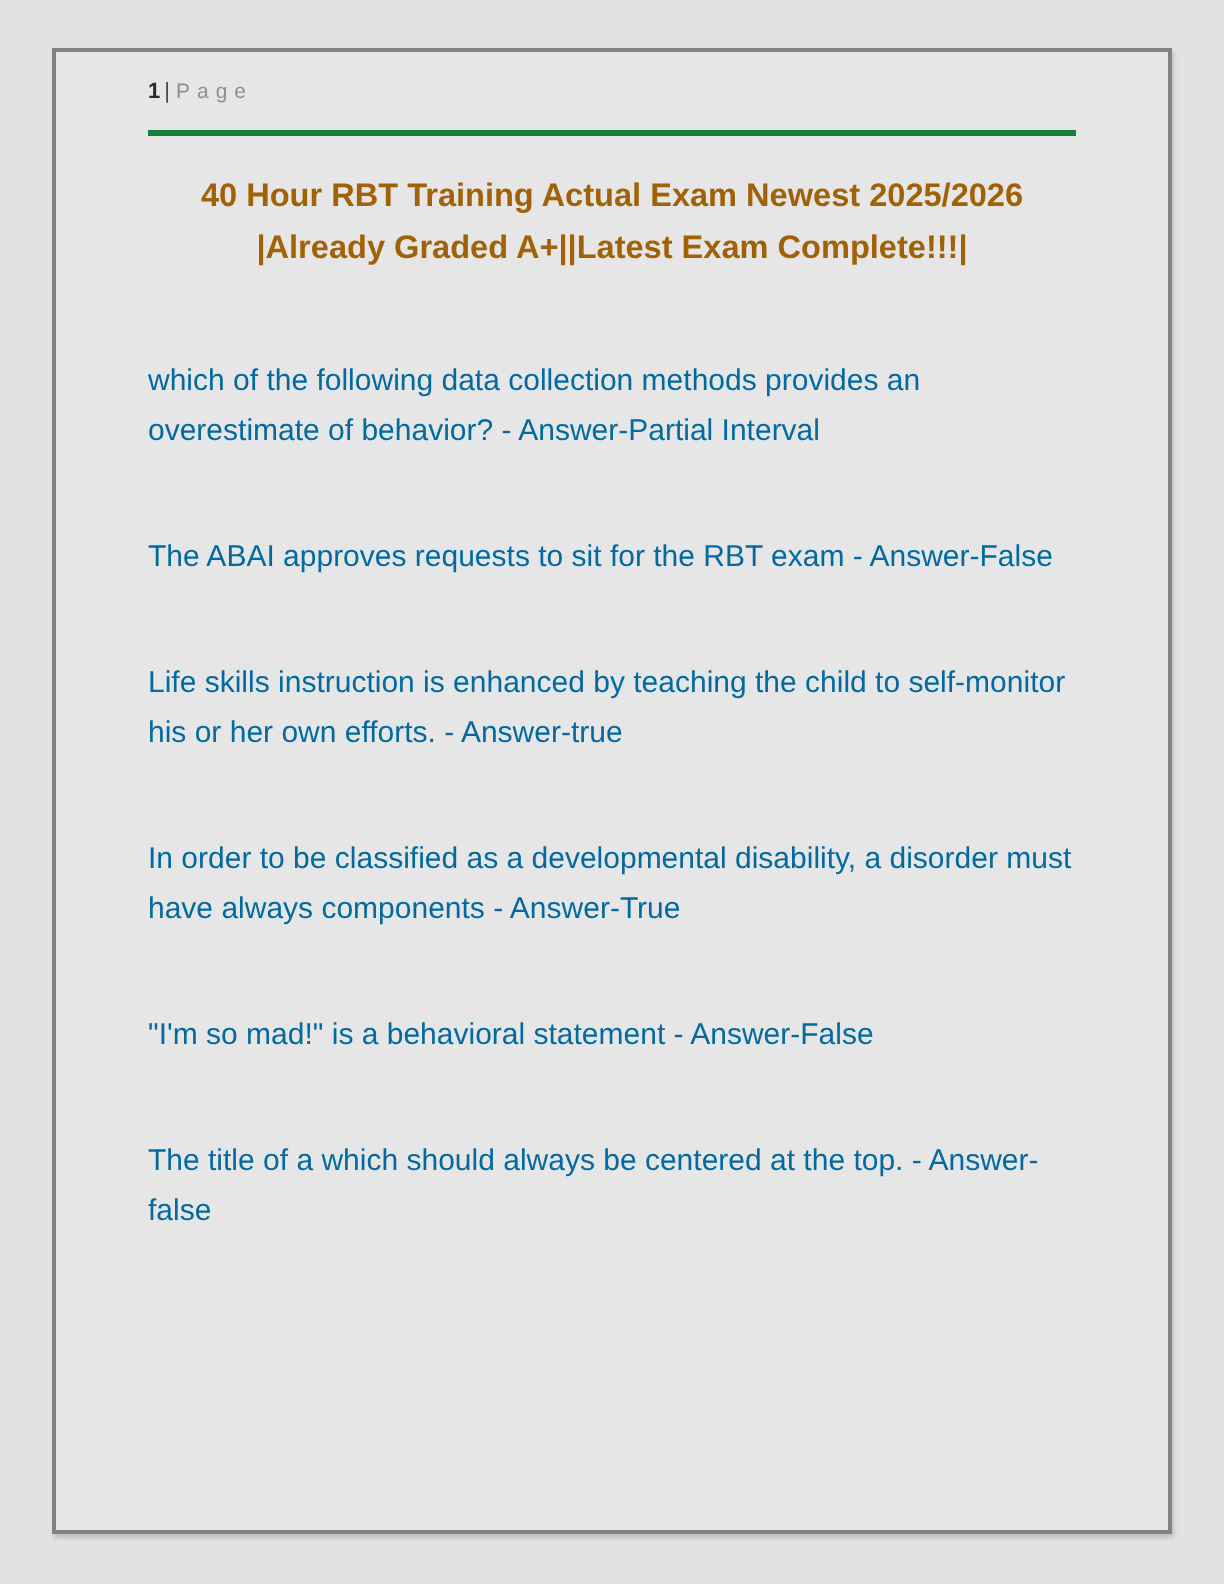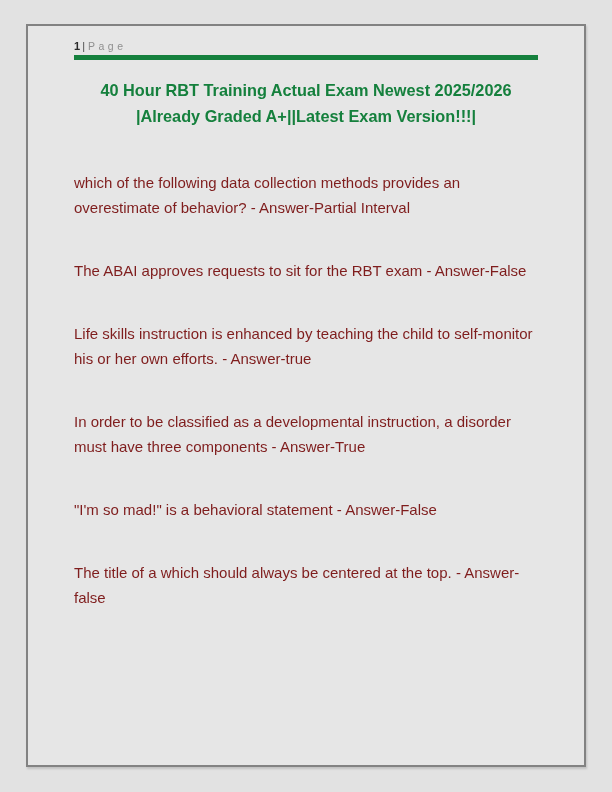--- a/index.html
+++ b/index.html
@@ -19,63 +19,63 @@
     left: 26px; top: 24px;
     width: 560px; height: 743px;
     background: #e6e6e6;
     border: 2px solid #828282;
     box-shadow: 1px 2px 2px rgba(0,0,0,0.15);
     padding: 0 46px;
     overflow: hidden;
   }
   .page-header {
     padding-top: 12px;
-    padding-bottom: 2px;
-    border-bottom: 5px solid #15803d;
+    padding-bottom: 12px;
+    border-bottom: 3px solid #15803d;
     line-height: 13px;
     white-space: nowrap;
   }
   .pg-num  { font-weight: bold; font-size: 11px; color: #2a2a2a; }
   .pg-sep  { font-size: 11px; color: #4a4a4a; margin: 0 3px 0 2px; }
   .pg-label{ font-size: 10.5px; color: #8f8f8f; letter-spacing: 3.5px; }
   .title {
     margin-top: 18px;
     text-align: center;
     font-weight: bold;
     font-size: 16.3px;
     line-height: 25.5px;
-    color: #15803d;
+    color: #a16207;
   }
   .title-line { display: block; white-space: nowrap; }
   .qa-list p {
     margin: 38px 0 0 0;
     font-size: 15px;
     line-height: 25px;
-    color: #7f1d1d;
+    color: #0369a1;
   }
   .qa-list p:first-child { margin-top: 41px; }
 </style>
 </head>
 <body>
 
 <div class="canvas">
   <div class="page">
 
     <div class="page-header">
       <span class="pg-num">1</span><span class="pg-sep">|</span><span class="pg-label">Page</span>
     </div>
 
     <div class="title">
       <span class="title-line">40 Hour RBT Training Actual Exam Newest 2025/2026</span>
-      <span class="title-line">|Already Graded A+||Latest Exam Version!!!|</span>
+      <span class="title-line">|Already Graded A+||Latest Exam Complete!!!|</span>
     </div>
 
     <div class="qa-list">
       <p>which of the following data collection methods provides an overestimate of behavior? - Answer-Partial Interval</p>
       <p>The ABAI approves requests to sit for the RBT exam - Answer-False</p>
       <p>Life skills instruction is enhanced by teaching the child to self-monitor his or her own efforts. - Answer-true</p>
-      <p>In order to be classified as a developmental instruction, a disorder must have three components - Answer-True</p>
+      <p>In order to be classified as a developmental disability, a disorder must have always components - Answer-True</p>
       <p>"I'm so mad!" is a behavioral statement - Answer-False</p>
       <p>The title of a which should always be centered at the top. - Answer-false</p>
     </div>
 
   </div>
 </div>
 
 </body></html>

